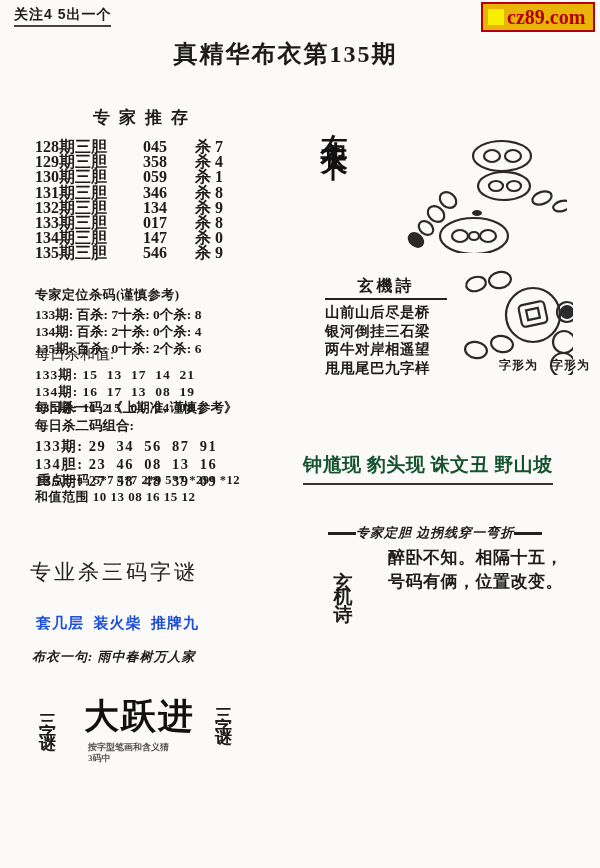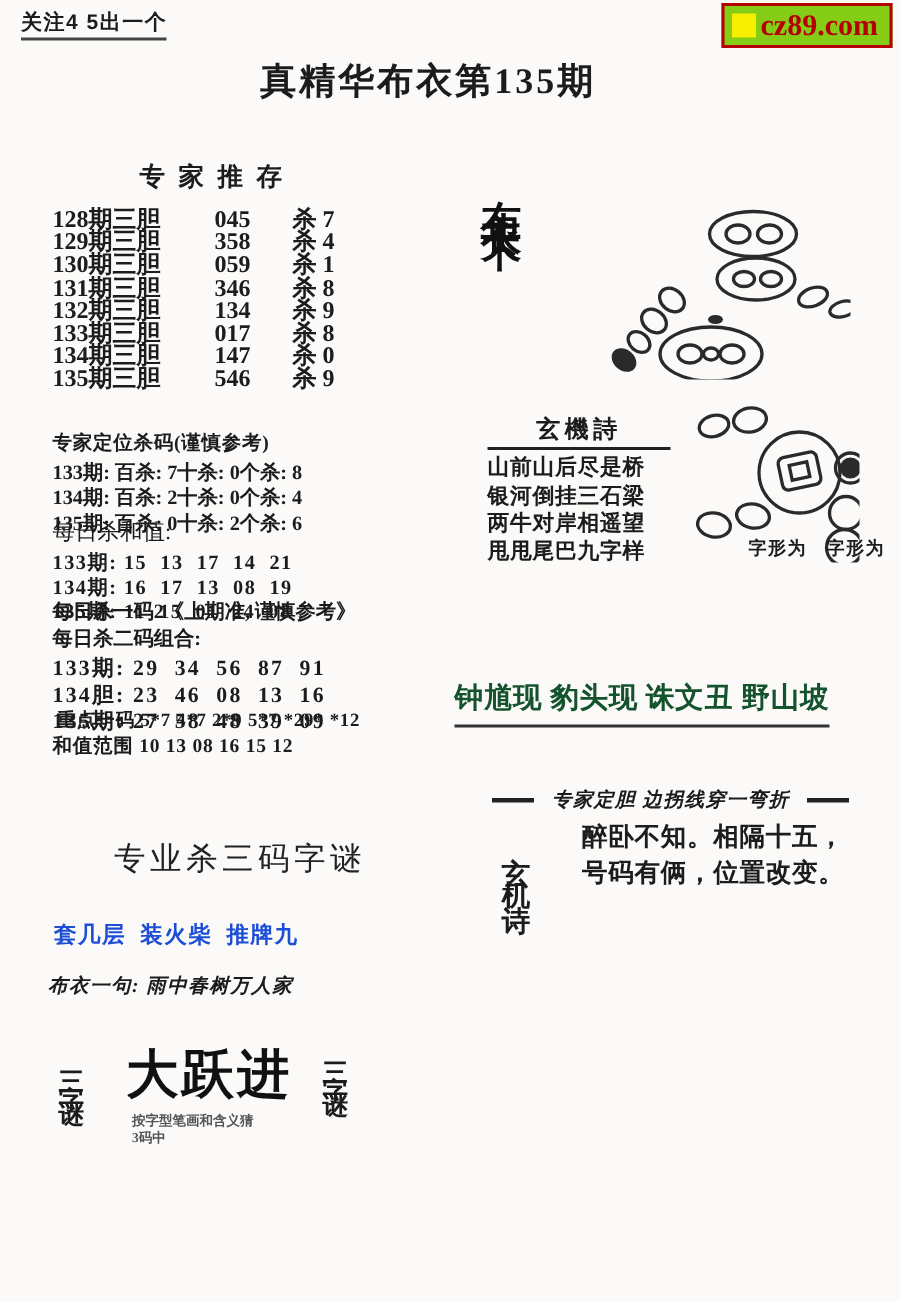--- a/index.html
+++ b/index.html
@@ -22,21 +22,21 @@
     position:absolute;left:14px;top:6px;
     font-size:14px;font-weight:bold;
     border-bottom:2px solid #444;
     padding-bottom:1px;letter-spacing:1px;
     font-family:"Liberation Sans","DejaVu Sans",sans-serif;
   }
   .logo-box{
     position:absolute;right:5px;top:2px;
     height:26px;min-width:100px;
     border:2px solid #b40000;
-    background:#84cc16;
+    background:#eab308;
     display:flex;align-items:center;gap:3px;
     padding:0 5px;cursor:pointer;
   }
   .logo-square{width:16px;height:16px;background:#f8ef00;}
   .logo-text{color:#b40000;font-size:20px;font-weight:bold;font-family:"Liberation Serif",serif;}
 
   .main-title{
     position:absolute;left:0;top:38px;width:571px;
     text-align:center;font-size:24px;font-weight:bold;letter-spacing:2px;
   }
@@ -62,21 +62,21 @@
 
   .daily-one{position:absolute;left:35px;top:399px;font-size:13.5px;font-weight:bold;text-align:right;}
   .sec-two{position:absolute;left:35px;top:417px;width:260px;}
   .sec-two .hdr{font-size:13.5px;font-weight:bold;margin-bottom:3px;}
   .sec-two .ln{font-size:14.5px;font-weight:bold;line-height:17.5px;letter-spacing:1.5px;}
 
   .key-one{position:absolute;left:38px;top:472px;font-size:12.5px;font-weight:bold;letter-spacing:0.5px;}
   .sum-range{position:absolute;left:35px;top:488px;font-size:13px;font-weight:bold;letter-spacing:0.5px;}
 
   .riddle-title{
-    position:absolute;left:30px;top:558px;width:260px;text-align:center;
+    position:absolute;left:30px;top:558px;width:260px;text-align:left;
     font-size:21px;letter-spacing:3px;color:#222;
   }
   .riddle-line{
     position:absolute;left:36px;top:614px;width:270px;
     font-size:15px;font-weight:bold;letter-spacing:1px;color:#1d4ed8;
   }
   .buyi-line{
     position:absolute;left:32px;top:648px;
     font-size:13px;font-weight:bold;font-style:italic;letter-spacing:1px;
   }
@@ -123,21 +123,21 @@
     position:absolute;left:318px;top:402px;width:240px;text-align:center;
     font-size:21px;font-weight:bold;letter-spacing:5px;color:#161616;
   }
   .turn-line{
     position:absolute;left:303px;top:452px;
     font-size:19px;font-weight:bold;letter-spacing:0.5px;
     border-bottom:2px solid #333;padding-bottom:5px;color:#14532d;
   }
   .dan-row{
     position:absolute;left:328px;top:524px;
-    display:flex;align-items:center;gap:12px;
+    display:flex;align-items:center;gap:0;
   }
   .dash{width:28px;height:3px;background:#222;}
   .dan-text{font-size:13px;font-weight:bold;font-style:italic;letter-spacing:1px;}
 
   .mystic2-v{
     position:absolute;left:330px;top:556px;
     font-size:19px;font-weight:bold;letter-spacing:16px;
   }
   .mystic2-text{
     position:absolute;left:388px;top:546px;

